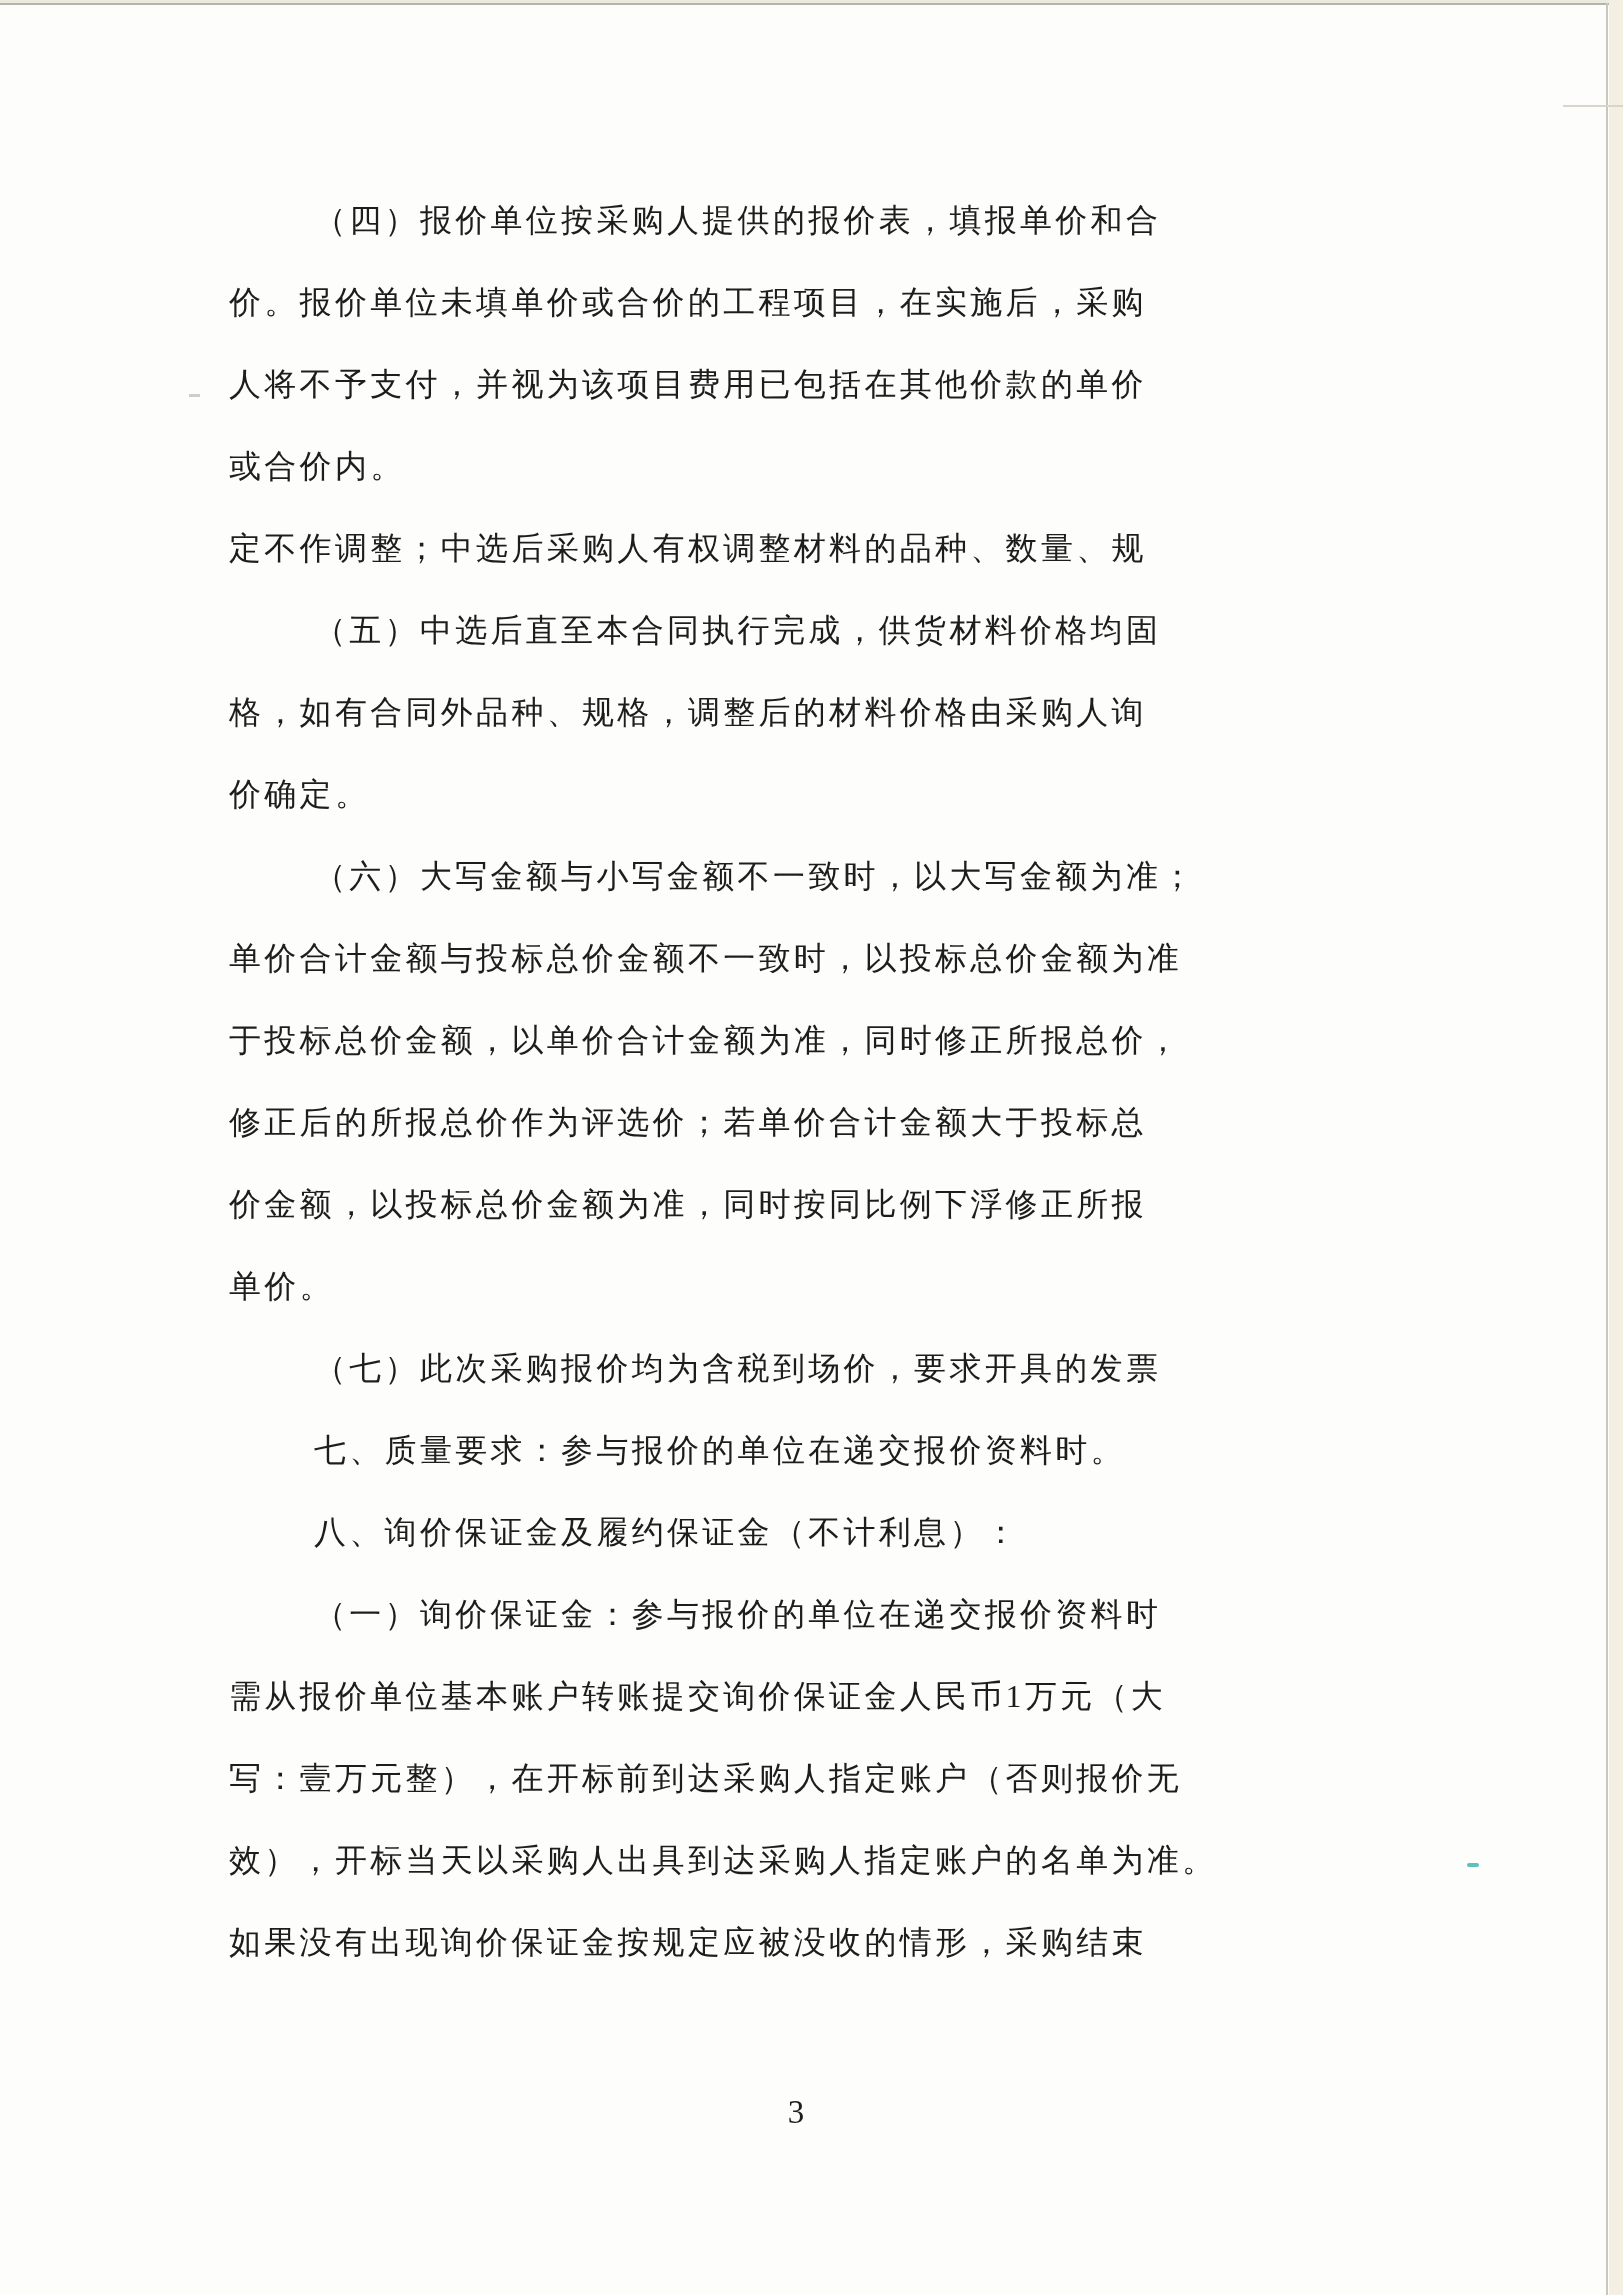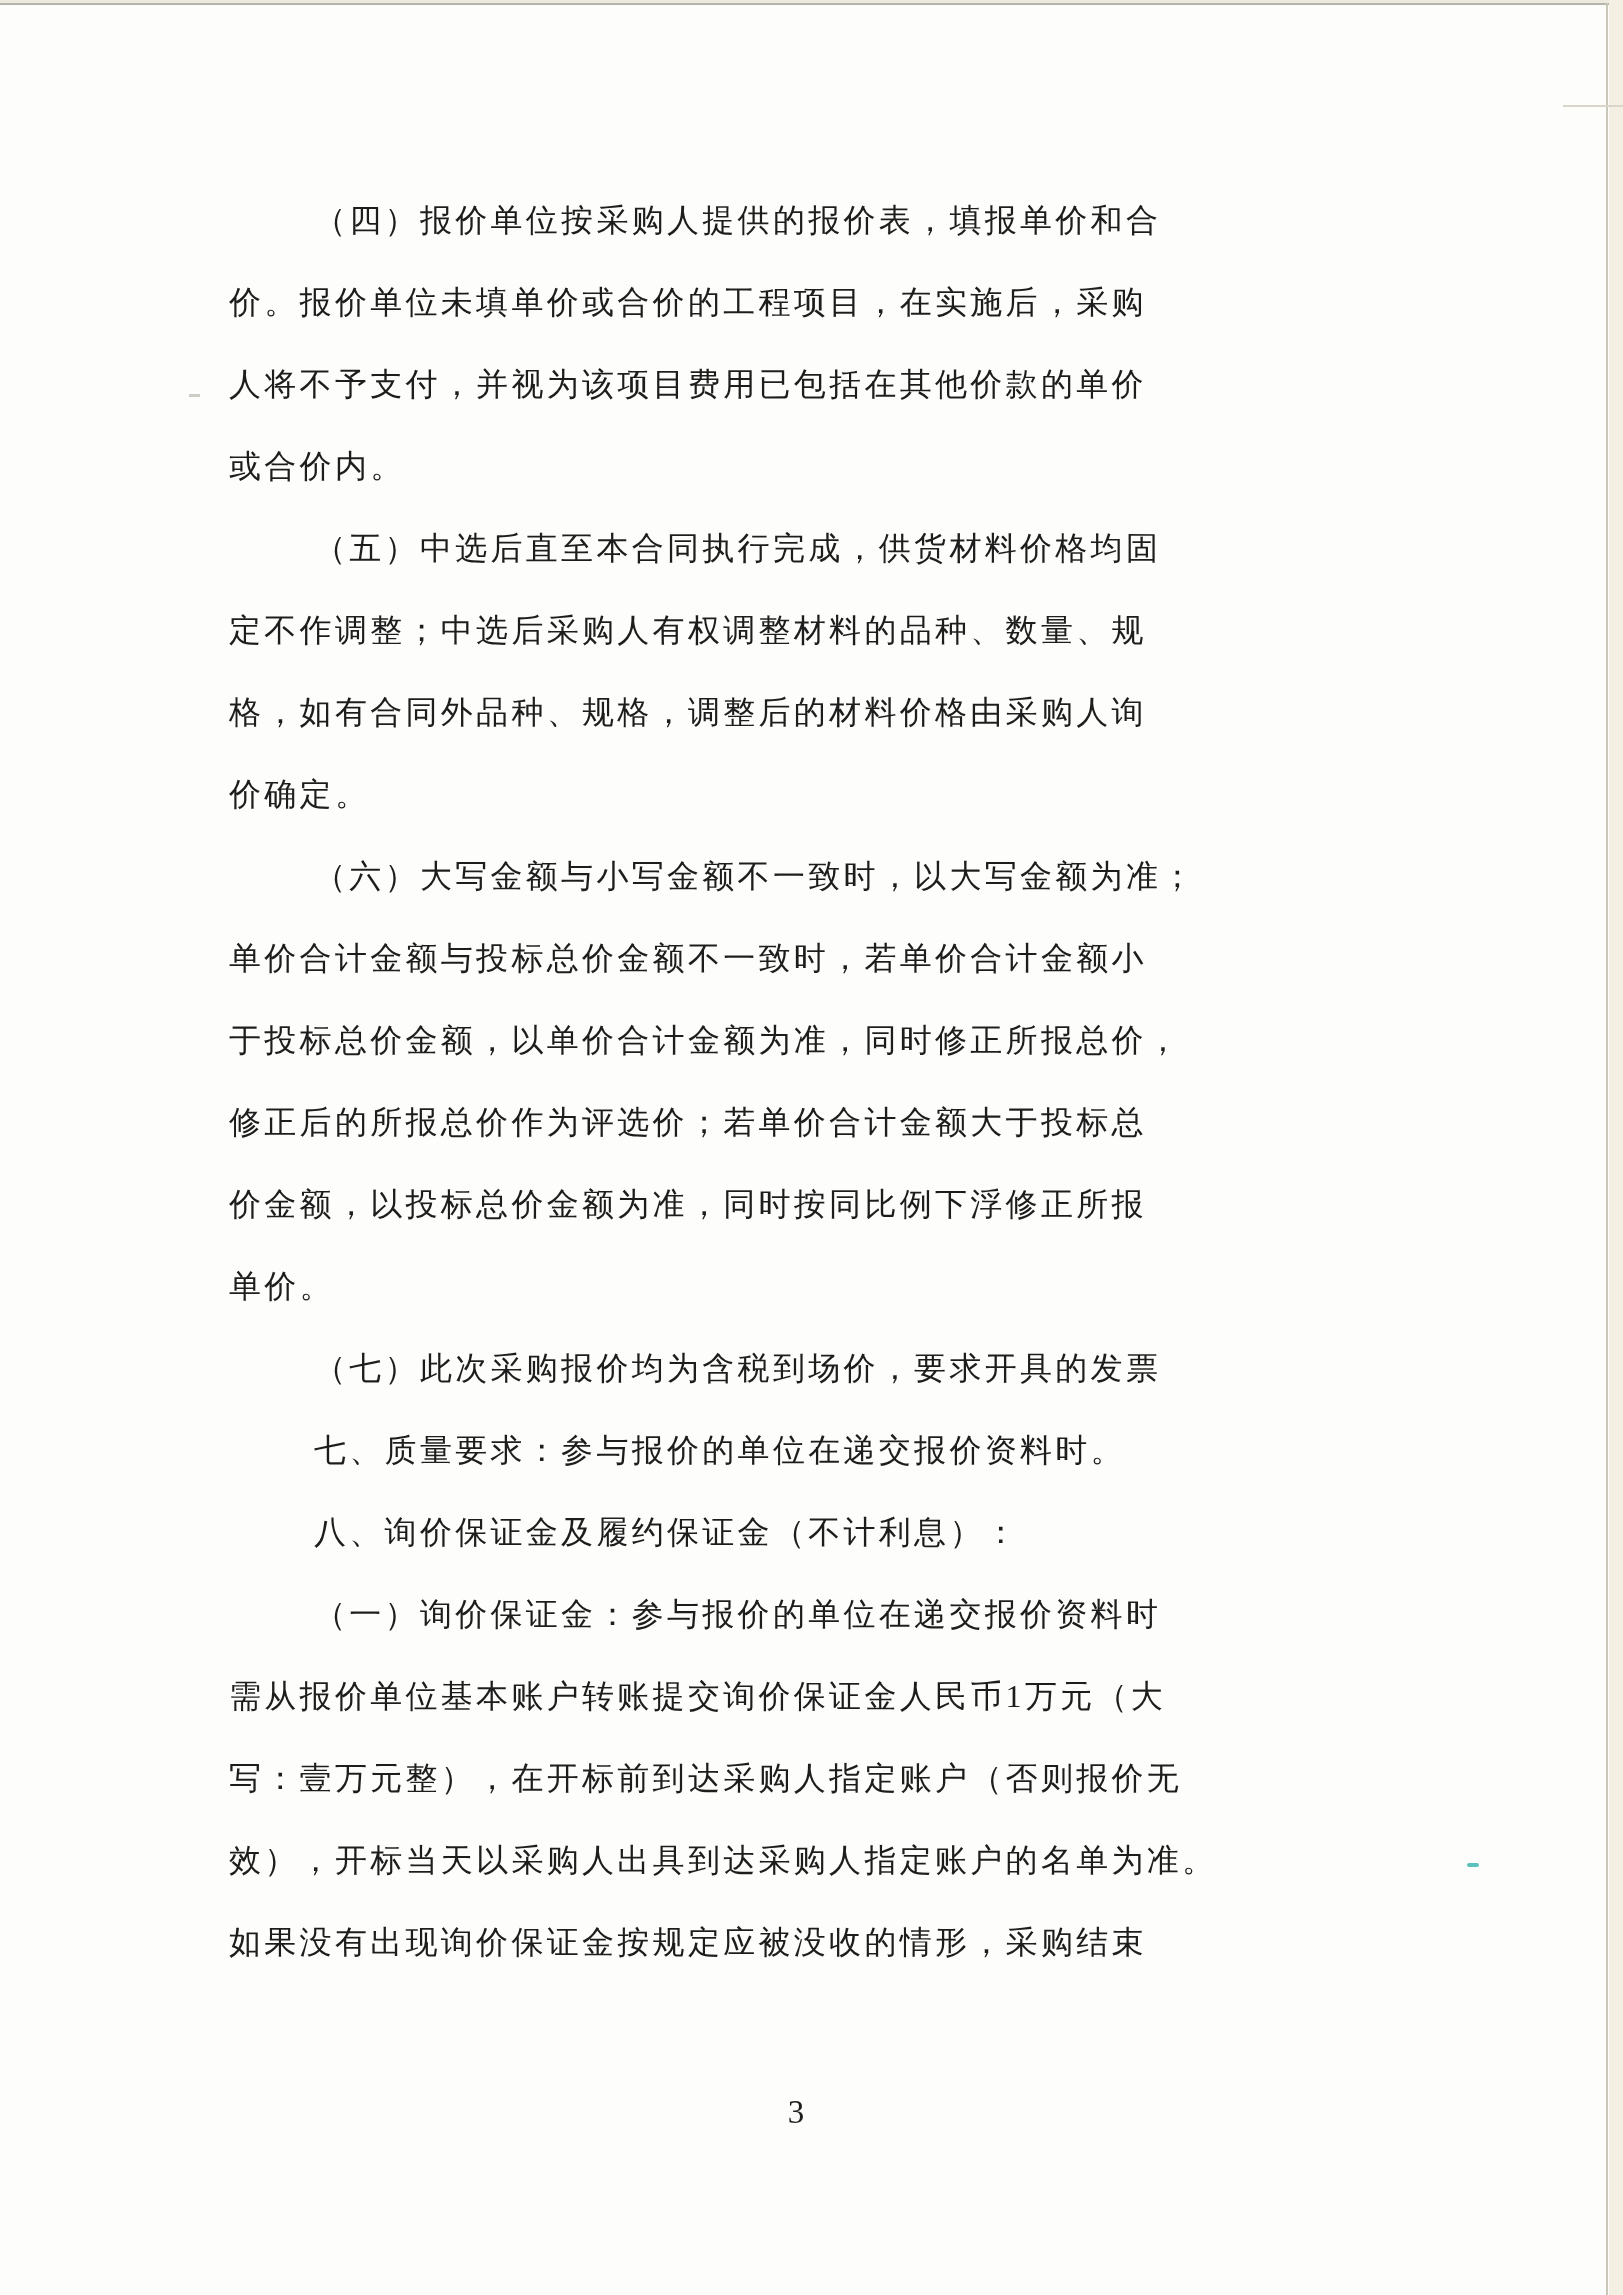--- a/index.html
+++ b/index.html
@@ -41,26 +41,26 @@
   <div class="scan-right-line"></div>
   <div class="scan-hline"></div>
   <div class="teal-mark"></div>
   <div class="gray-dash"></div>
 
   <div class="text-block">
     <div class="line indent"><span>（四）报价单位按采购人提供的报价表，填报单价和合</span></div>
     <div class="line"><span>价。报价单位未填单价或合价的工程项目，在实施后，采购</span></div>
     <div class="line"><span>人将不予支付，并视为该项目费用已包括在其他价款的单价</span></div>
     <div class="line"><span>或合价内。</span></div>
+    <div class="line"><span>定不作调整；中选后采购人有权调整材料的品种、数量、规</span></div>
     <div class="line indent"><span>（五）中选后直至本合同执行完成，供货材料价格均固</span></div>
-    <div class="line"><span>定不作调整；中选后采购人有权调整材料的品种、数量、规</span></div>
     <div class="line"><span>格，如有合同外品种、规格，调整后的材料价格由采购人询</span></div>
     <div class="line"><span>价确定。</span></div>
     <div class="line indent"><span>（六）大写金额与小写金额不一致时，以大写金额为准；</span></div>
-    <div class="line"><span>单价合计金额与投标总价金额不一致时，若单价合计金额小</span></div>
+    <div class="line"><span>单价合计金额与投标总价金额不一致时，以投标总价金额为准</span></div>
     <div class="line"><span>于投标总价金额，以单价合计金额为准，同时修正所报总价，</span></div>
     <div class="line"><span>修正后的所报总价作为评选价；若单价合计金额大于投标总</span></div>
     <div class="line"><span>价金额，以投标总价金额为准，同时按同比例下浮修正所报</span></div>
     <div class="line"><span>单价。</span></div>
     <div class="line indent"><span class="b">（七）此次采购报价均为含税到场价，要求开具的发票</span></div>
     <div class="line indent"><span class="b">七、质量要求：</span><span>参与报价的单位在递交报价资料时。</span></div>
     <div class="line indent"><span class="b">八、询价保证金及履约保证金（不计利息）：</span></div>
     <div class="line indent"><span>（一）询价保证金：参与报价的单位在递交报价资料时</span></div>
     <div class="line"><span>需从报价单位基本账户转账提交询价保证金人民币</span><span class="b">1万元（大</span></div>
     <div class="line"><span class="b">写：壹万元整）</span><span>，在开标前到达采购人指定账户（否则报价无</span></div>

